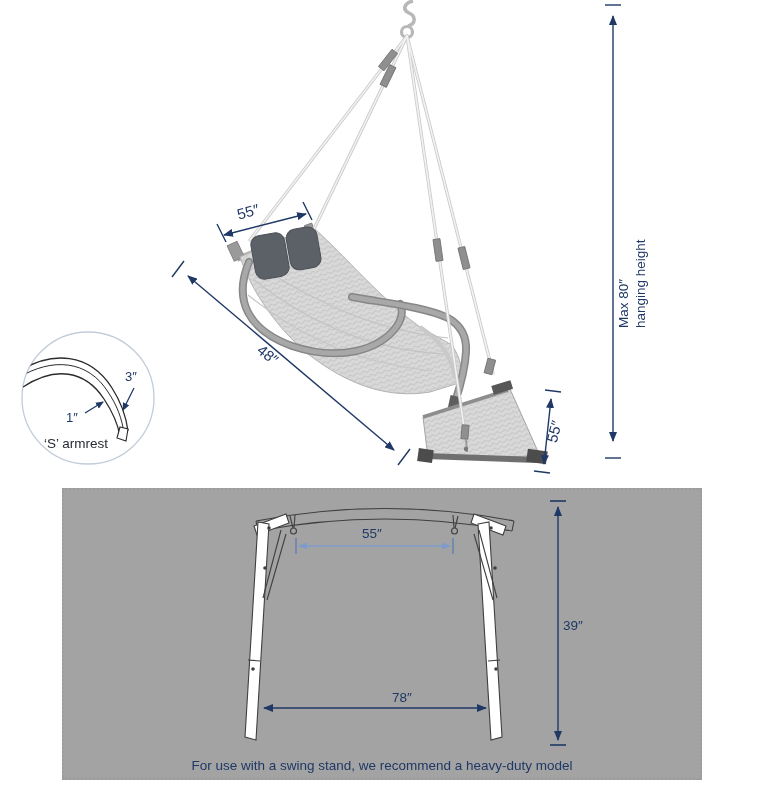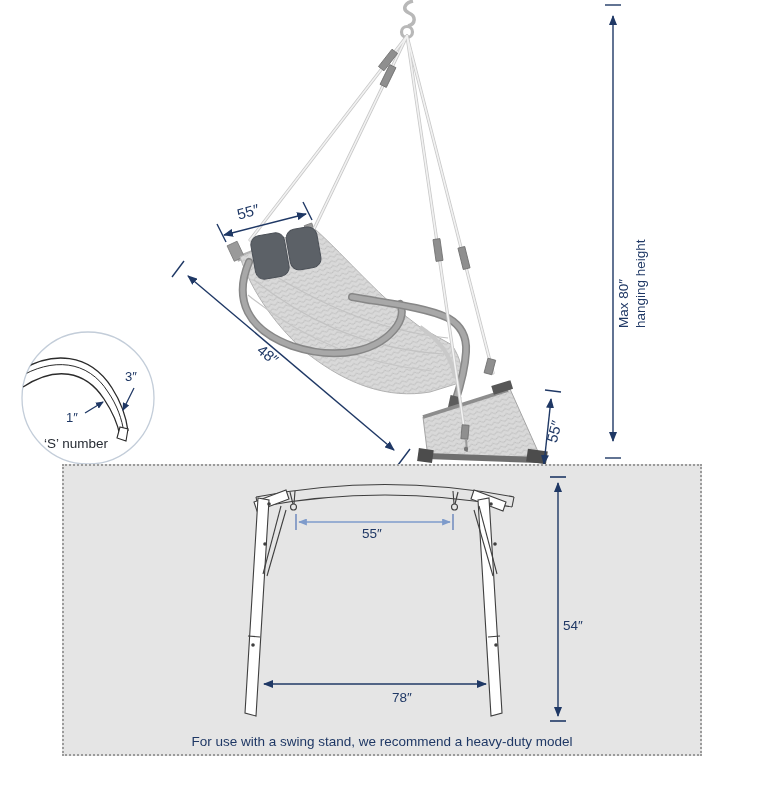--- a/index.html
+++ b/index.html
@@ -15,22 +15,22 @@
   #lbl-48{left:257px;top:347px;transform:rotate(40deg);}
   #lbl-55-seat{left:543px;top:424px;transform:rotate(-75deg);}
   #lbl-max80{left:582px;top:261px;width:100px;transform:rotate(-90deg);
              text-align:left;font-size:13.5px;line-height:17px;}
   #lbl-3{left:125px;top:370px;}
   #lbl-1{left:66px;top:411px;}
   #lbl-armrest{left:44px;top:437px;font-size:13.5px;color:#262b33;}
   #lbl-55-stand{left:362px;top:527px;}
   #lbl-82{left:563px;top:619px;}
   #lbl-78{left:357px;top:691px;margin-left:35px;}
-  .stand-box{position:absolute;left:62px;top:464px;width:640px;height:292px;
-             box-sizing:border-box;border:2px dotted #9b9b9b;background:#e5e5e5;}
+  .stand-box{position:absolute;left:62px;top:488px;width:640px;height:292px;
+             box-sizing:border-box;border:2px dotted #9b9b9b;background:#a3a3a3;}
   .stand-note{position:absolute;left:0;right:0;bottom:5px;text-align:center;
               color:#1f3865;font-size:13.5px;line-height:15px;}
 </style>
 </head>
 <body>
 
 <div class="canvas">
 
   <svg class="abs" style="left:0;top:0" width="768" height="484" viewBox="0 0 768 484">
     <defs>
@@ -154,21 +154,21 @@
   <div class="dim-label" id="lbl-55-top">55″</div>
   <div class="dim-label" id="lbl-48">48″</div>
   <div class="dim-label" id="lbl-55-seat">55″</div>
   <div class="dim-label" id="lbl-max80">
     <div>Max 80″</div>
     <div>hanging height</div>
   </div>
 
   <div class="dim-label inset" id="lbl-3">3″</div>
   <div class="dim-label inset" id="lbl-1">1″</div>
-  <div class="dim-label" id="lbl-armrest">‘S’ number</div>
+  <div class="dim-label" id="lbl-armrest">‘S’ armrest</div>
 
   <div class="stand-box">
     <svg class="abs" style="left:-2px;top:-2px" width="640" height="292" viewBox="0 0 640 292">
       <defs>
         <marker id="ah-nav2" viewBox="0 0 10 8" markerWidth="10" markerHeight="8" refX="9" refY="4" orient="auto-start-reverse" markerUnits="userSpaceOnUse">
           <path d="M0,0 L10,4 L0,8 Z" fill="#1f3865"></path>
         </marker>
         <marker id="ah-blu" viewBox="0 0 10 8" markerWidth="9" markerHeight="7" refX="9" refY="4" orient="auto-start-reverse" markerUnits="userSpaceOnUse">
           <path d="M0,0 L10,4 L0,8 Z" fill="#7e9bcb"></path>
         </marker>
@@ -226,16 +226,16 @@
         <line x1="488" y1="257" x2="504" y2="257" stroke="#1f3865" stroke-width="1.6"></line>
       </g>
     </svg>
 
     <div class="stand-note">
       <div>For use with a swing stand, we recommend a heavy-duty model</div>
     </div>
   </div>
 
   <div class="dim-label small" id="lbl-55-stand">55″</div>
-  <div class="dim-label small" id="lbl-82">54″</div>
+  <div class="dim-label small" id="lbl-82">39″</div>
   <div class="dim-label small" id="lbl-78">78″</div>
 
 </div>
 
 </body></html>

